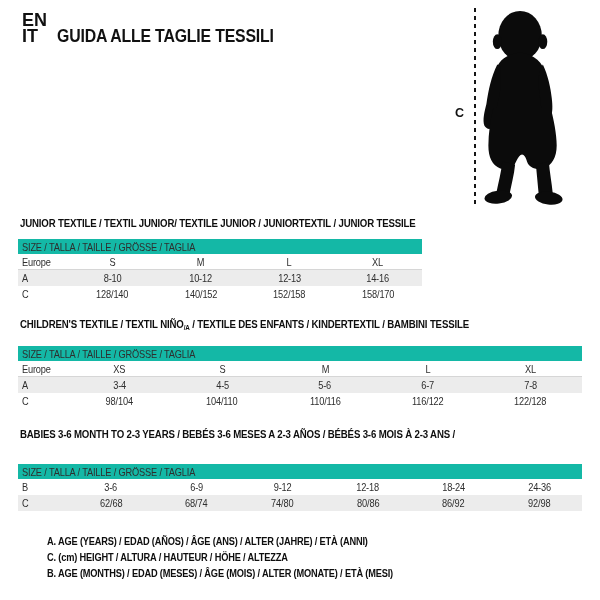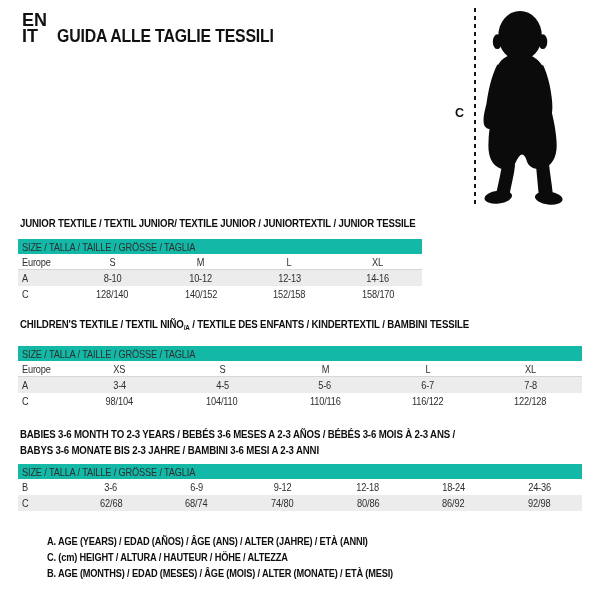--- a/index.html
+++ b/index.html
@@ -133,21 +133,20 @@
     <div class="cell"><span class="cond center">98/104</span></div>
     <div class="cell"><span class="cond center">104/110</span></div>
     <div class="cell"><span class="cond center">110/116</span></div>
     <div class="cell"><span class="cond center">116/122</span></div>
     <div class="cell"><span class="cond center">122/128</span></div>
   </div>
 </div>
 
 <div class="sec-title" style="top:426px;">
   <div><span class="cond">BABIES 3-6 MONTH TO 2-3 YEARS / BEBÉS 3-6 MESES A 2-3 AÑOS / BÉBÉS 3-6 MOIS À 2-3 ANS /</span></div>
-  <div><span class="cond">BABYS 3-6 MONATE BIS 2-3 JAHRE / BAMBINI 3-6 MESI A 2-3 ANNI</span></div>
 </div>
 <div class="sg-table t23" style="top:464px;">
   <div class="bar">
     <span class="cond">SIZE / TALLA / TAILLE / GRÖSSE / TAGLIA</span>
   </div>
   <div class="trow">
     <div class="cell label"><span class="cond">B</span></div>
     <div class="cell"><span class="cond center">3-6</span></div>
     <div class="cell"><span class="cond center">6-9</span></div>
     <div class="cell"><span class="cond center">9-12</span></div>

